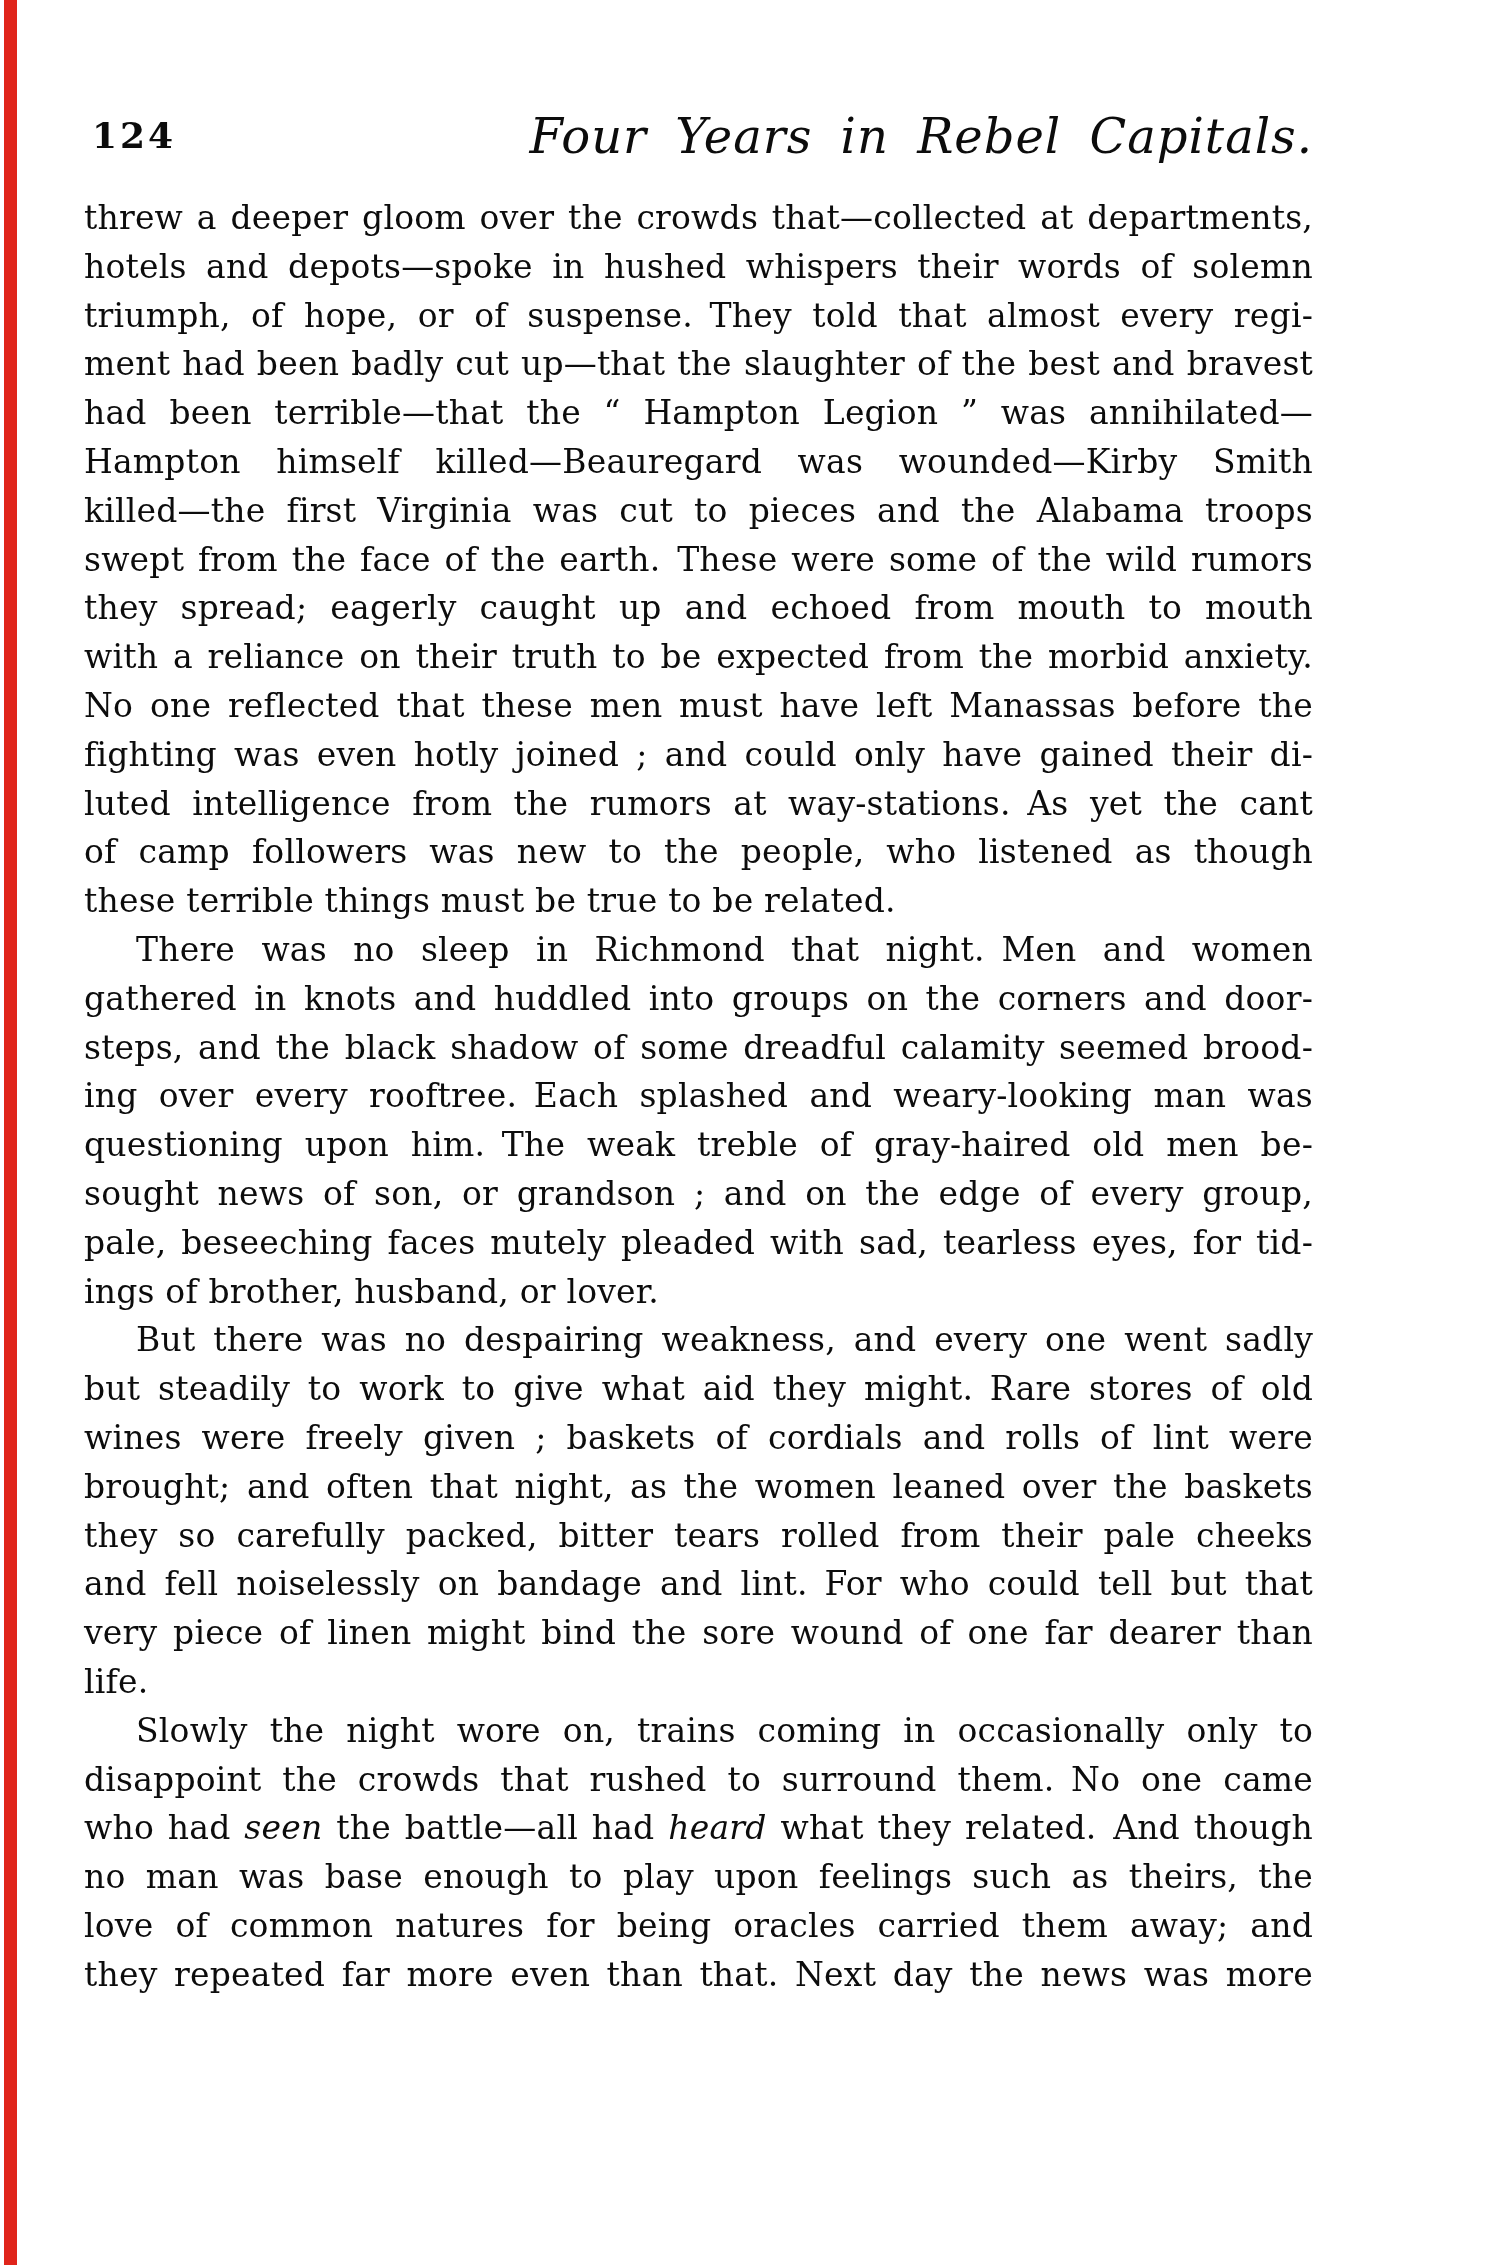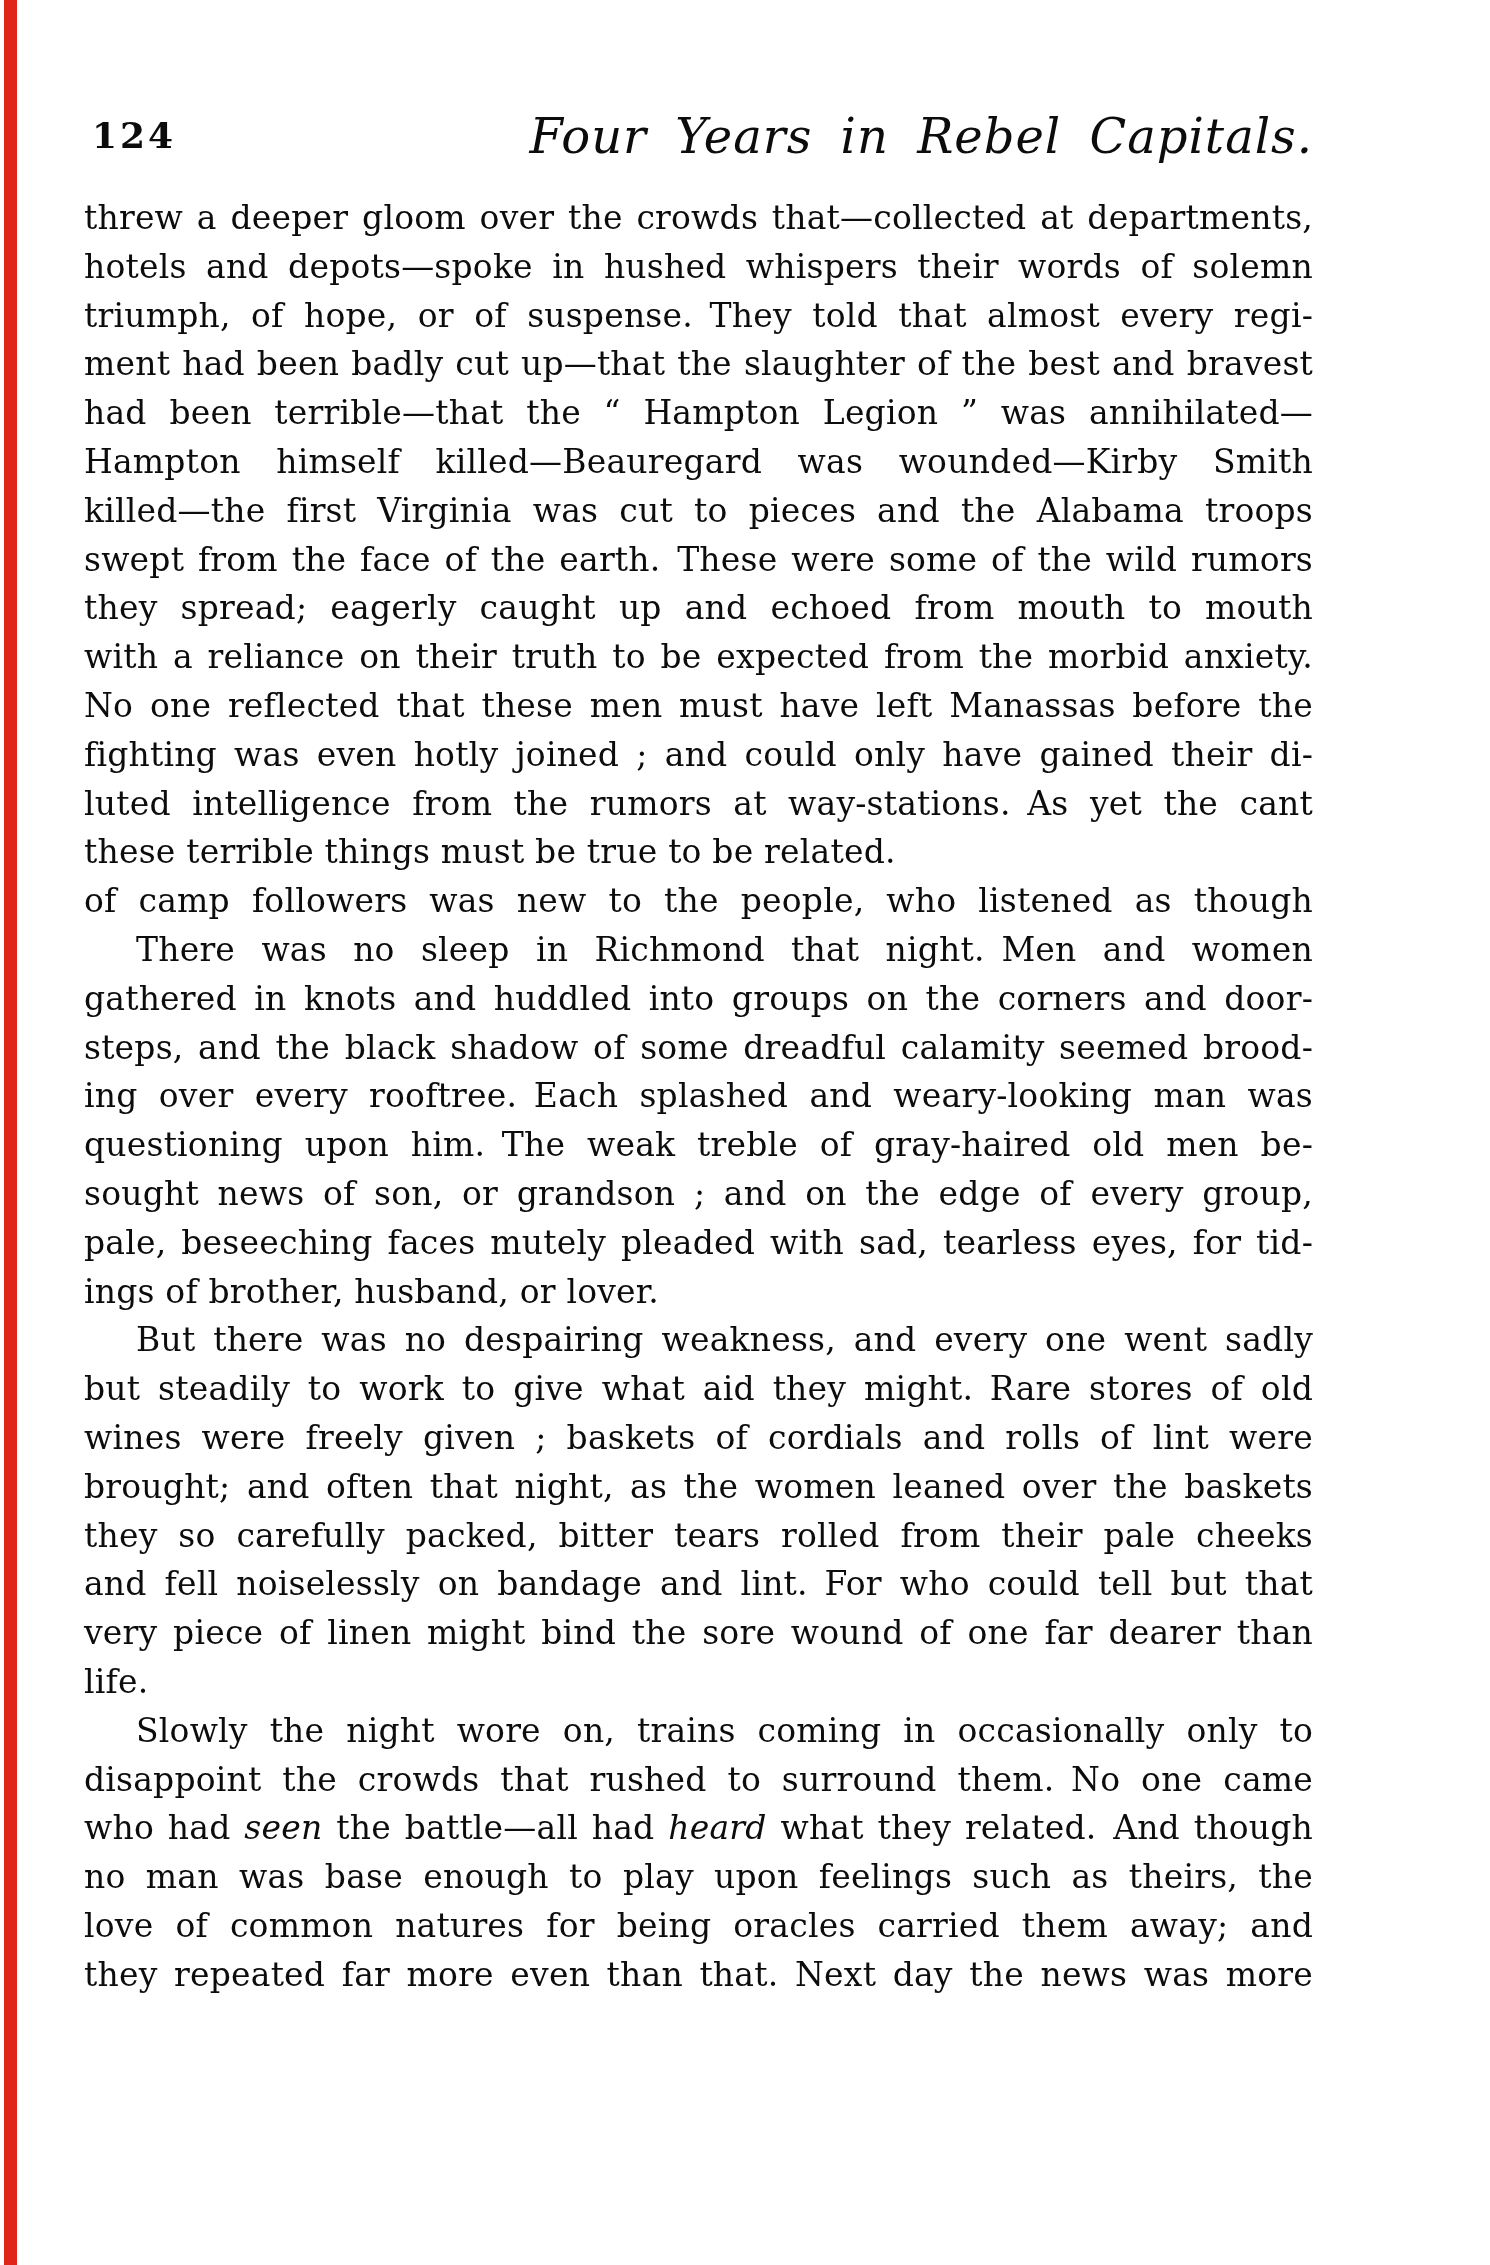--- a/index.html
+++ b/index.html
@@ -86,22 +86,22 @@
       <div class="line">ment had been badly cut up—that the slaughter of the best and bravest</div>
       <div class="line">had been terrible—that the “ Hampton Legion ” was annihilated—</div>
       <div class="line">Hampton himself killed—Beauregard was wounded—Kirby Smith</div>
       <div class="line">killed—the first Virginia was cut to pieces and the Alabama troops</div>
       <div class="line">swept from the face of the earth. These were some of the wild rumors</div>
       <div class="line">they spread; eagerly caught up and echoed from mouth to mouth</div>
       <div class="line">with a reliance on their truth to be expected from the morbid anxiety.</div>
       <div class="line">No one reflected that these men must have left Manassas before the</div>
       <div class="line">fighting was even hotly joined ; and could only have gained their di-</div>
       <div class="line">luted intelligence from the rumors at way-stations. As yet the cant</div>
+      <div class="line">of camp followers was new to the people, who listened as though</div>
       <div class="line para-end">these terrible things must be true to be related.</div>
-      <div class="line">of camp followers was new to the people, who listened as though</div>
       <div class="line indent">There was no sleep in Richmond that night. Men and women</div>
       <div class="line">gathered in knots and huddled into groups on the corners and door-</div>
       <div class="line">steps, and the black shadow of some dreadful calamity seemed brood-</div>
       <div class="line">ing over every rooftree. Each splashed and weary-looking man was</div>
       <div class="line">questioning upon him. The weak treble of gray-haired old men be-</div>
       <div class="line">sought news of son, or grandson ; and on the edge of every group,</div>
       <div class="line">pale, beseeching faces mutely pleaded with sad, tearless eyes, for tid-</div>
       <div class="line para-end">ings of brother, husband, or lover.</div>
       <div class="line indent">But there was no despairing weakness, and every one went sadly</div>
       <div class="line">but steadily to work to give what aid they might. Rare stores of old</div>

